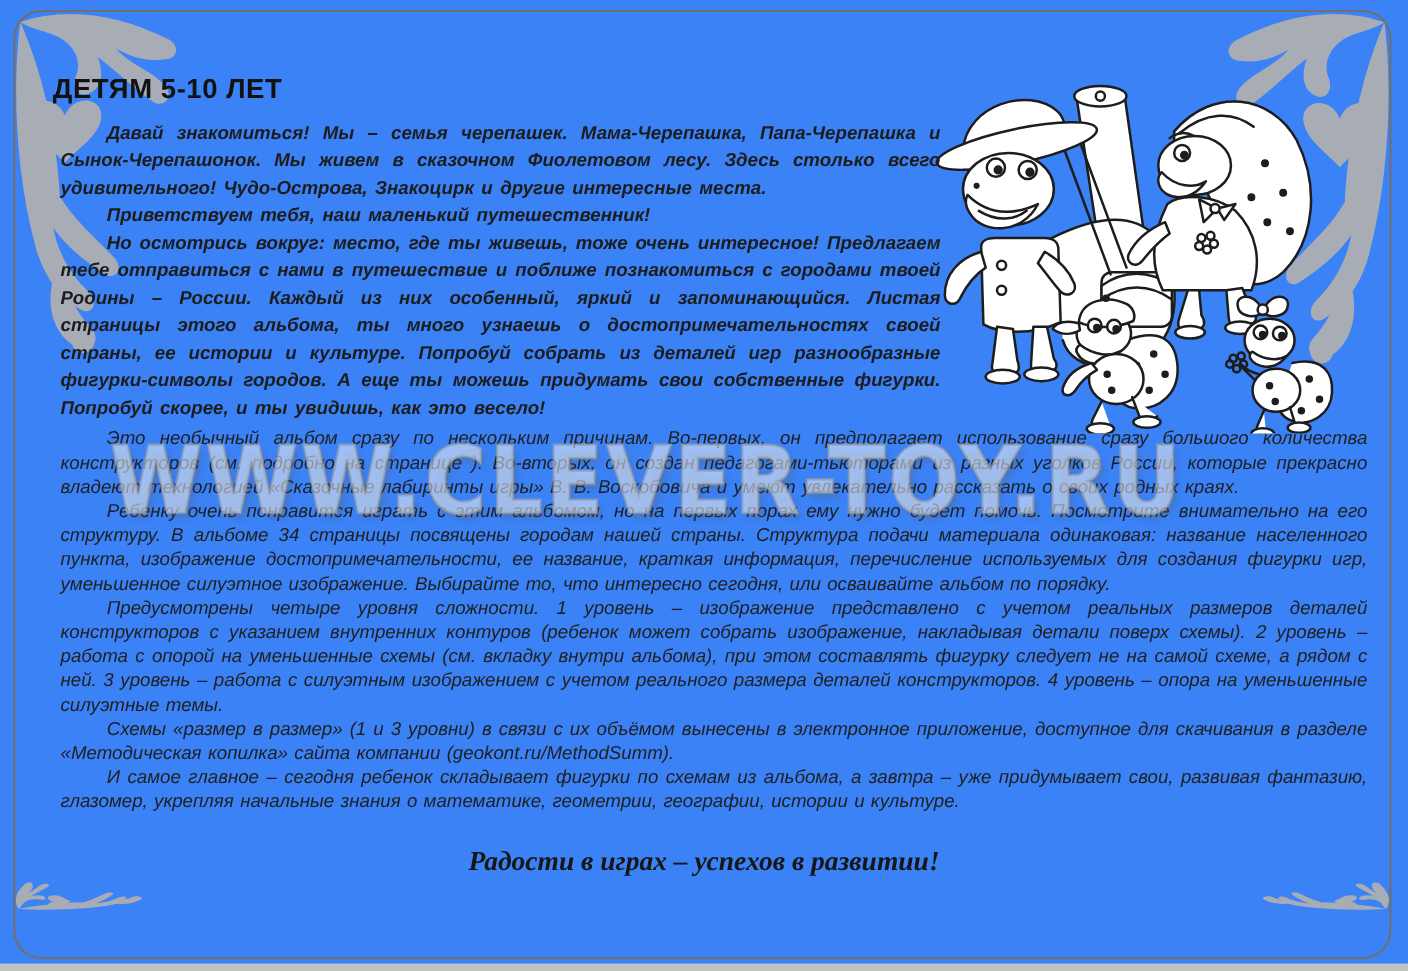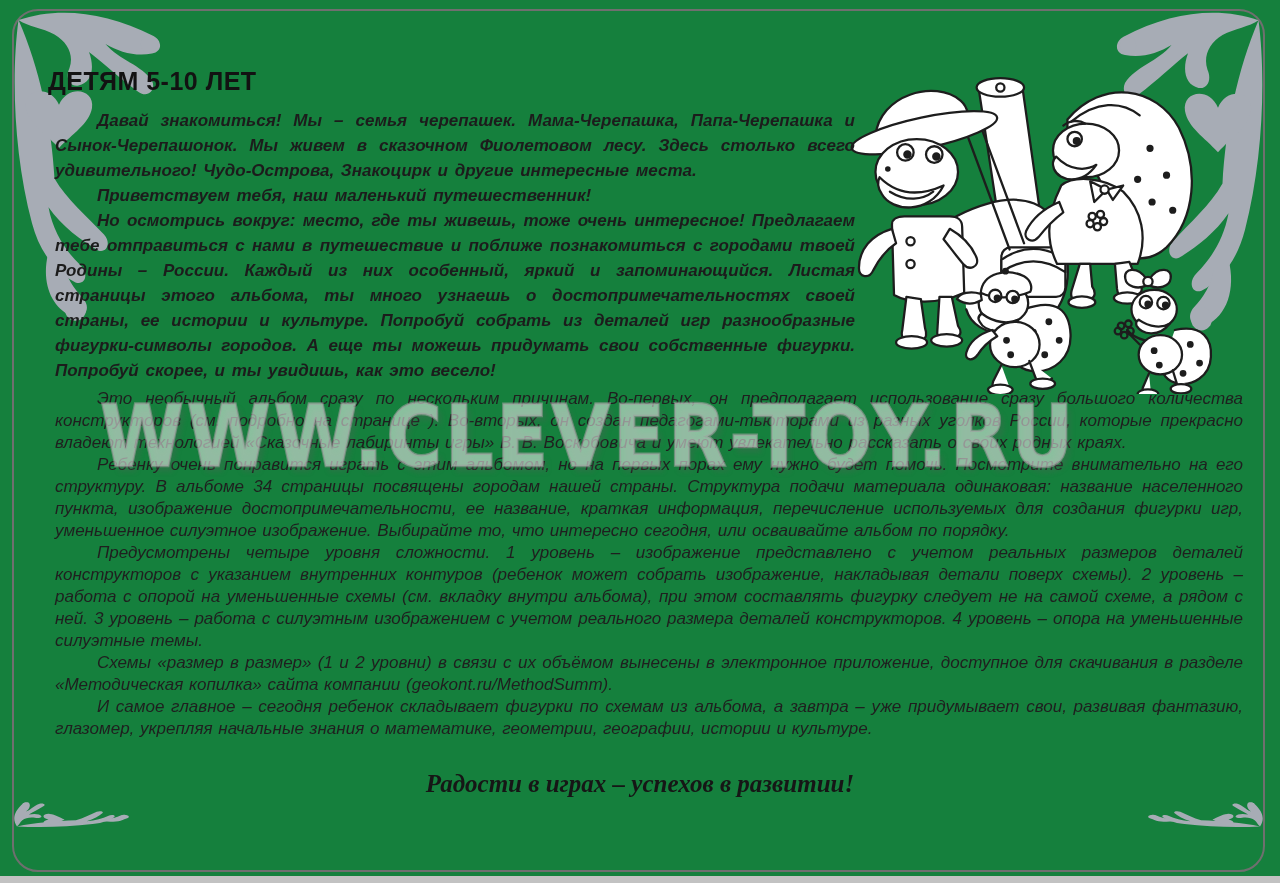--- a/index.html
+++ b/index.html
@@ -1,19 +1,19 @@
 <!DOCTYPE html>
 <html><head>
 <meta charset="utf-8">
 <style>
   html,body { margin:0; padding:0; }
   body { width:1280px; height:883px; background:#ffffff; }
   .page {
     position:relative; width:1280px; height:883px;
-    background:#15803d; overflow:hidden;
+    background:#3b82f6; overflow:hidden;
     font-family:"Liberation Sans", sans-serif;
   }
   .border-frame {
     position:absolute; left:12px; top:9px; right:15px; bottom:11px;
     border:2px solid #6f6f6f; border-radius:26px;
     pointer-events:none; z-index:1;
   }
   .scan-edge-bottom {
     position:absolute; left:0; right:0; bottom:0; height:7px;
     background:#c2c2c2; z-index:6;
@@ -248,21 +248,21 @@
         <path d="M316,287 L320,300 C322,305 327,306 331,303"></path>
         <ellipse cx="324" cy="305" rx="10" ry="4.5"></ellipse>
       </g>
     </g>
   </svg>
 
   <div class="adult-block">
     <p>Это необычный альбом сразу по нескольким причинам. Во-первых, он предполагает использование сразу большого количества конструкторов (см. подробно на странице ). Во-вторых, он создан педагогами-тьюторами из разных уголков России, которые прекрасно владеют технологией «Сказочные лабиринты игры» В. В. Воскобовича и умеют увлекательно рассказать о своих родных краях.</p>
     <p>Ребенку очень понравится играть с этим альбомом, но на первых порах ему нужно будет помочь. Посмотрите внимательно на его структуру. В альбоме 34 страницы посвящены городам нашей страны. Структура подачи материала одинаковая: название населенного пункта, изображение достопримечательности, ее название, краткая информация, перечисление используемых для создания фигурки игр, уменьшенное силуэтное изображение. Выбирайте то, что интересно сегодня, или осваивайте альбом по порядку.</p>
     <p>Предусмотрены четыре уровня сложности. 1 уровень – изображение представлено с учетом реальных размеров деталей конструкторов с указанием внутренних контуров (ребенок может собрать изображение, накладывая детали поверх схемы). 2 уровень – работа с опорой на уменьшенные схемы (см. вкладку внутри альбома), при этом составлять фигурку следует не на самой схеме, а рядом с ней. 3 уровень – работа с силуэтным изображением с учетом реального размера деталей конструкторов. 4 уровень – опора на уменьшенные силуэтные темы.</p>
-    <p>Схемы «размер в размер» (1 и 2 уровни) в связи с их объёмом вынесены в электронное приложение, доступное для скачивания в разделе «Методическая копилка» сайта компании (geokont.ru/MethodSumm).</p>
+    <p>Схемы «размер в размер» (1 и 3 уровни) в связи с их объёмом вынесены в электронное приложение, доступное для скачивания в разделе «Методическая копилка» сайта компании (geokont.ru/MethodSumm).</p>
     <p>И самое главное – сегодня ребенок складывает фигурки по схемам из альбома, а завтра – уже придумывает свои, развивая фантазию, глазомер, укрепляя начальные знания о математике, геометрии, географии, истории и культуре.</p>
   </div>
 
   <div class="closing-line">Радости в играх – успехов в развитии!</div>
 
   <div class="watermark">WWW.CLEVER-TOY.RU</div>
 
   <div class="scan-edge-bottom"></div>
 </div>
 

